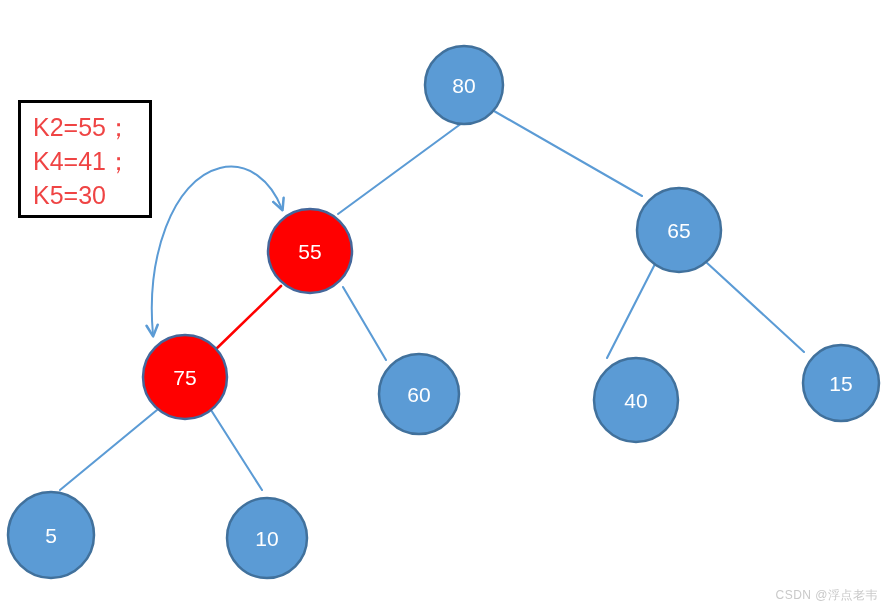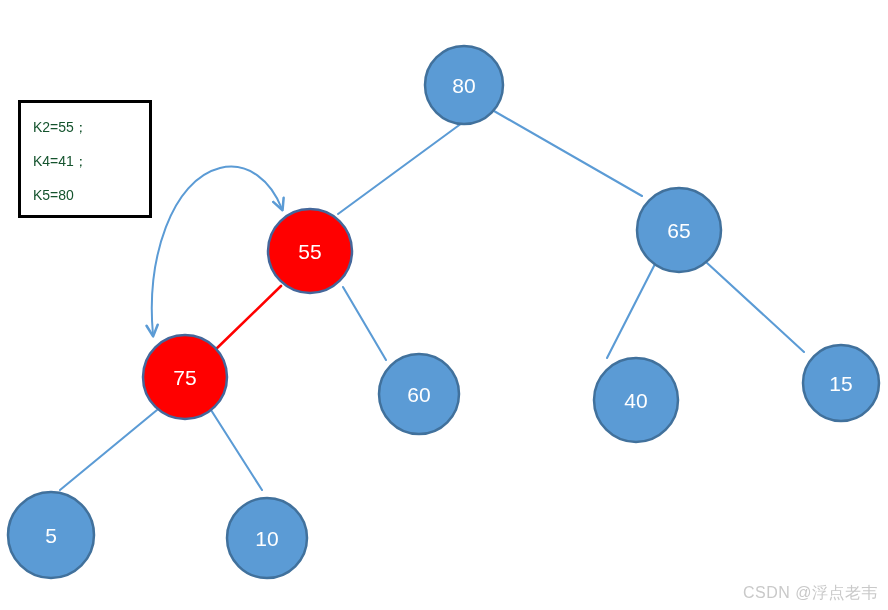--- a/index.html
+++ b/index.html
@@ -15,29 +15,29 @@
   .kbox {
     position: absolute;
     left: 18px;
     top: 100px;
     width: 134px;
     height: 118px;
     box-sizing: border-box;
     border: 3px solid #000000;
     background: #ffffff;
     padding: 7px 0 12px 12px;
-    font-size: 14px;
-    color: #14532d;
+    font-size: 25px;
+    color: #ef4444;
   }
   .kbox .kline { line-height: 34px; white-space: nowrap; }
   .watermark {
     position: absolute;
     right: 10px;
     bottom: 6px;
-    font-size: 16px;
+    font-size: 12px;
     letter-spacing: 0.5px;
   }
   .node-label {
     font-family: "Liberation Sans", sans-serif;
     font-size: 21px;
     pointer-events: none;
   }
 </style>
 </head>
 <body>
@@ -99,18 +99,18 @@
         <g>
           <circle cx="267" cy="538" r="40" fill="#5b9bd5" stroke="#41719c" stroke-width="2.5"></circle>
           <text x="267" y="538" text-anchor="middle" dominant-baseline="central" dy="0.04em" fill="#ffffff" class="node-label">10</text>
         </g>
       </g>
   </svg>
 
   <div class="kbox">
     <div class="kline">K2=55；</div>
     <div class="kline">K4=41；</div>
-    <div class="kline">K5=80</div>
+    <div class="kline">K5=30</div>
   </div>
 
   <div class="watermark" id="watermark" style="color: rgb(201, 201, 201);">CSDN @浮点老韦</div>
 
 </div>
 
 </body></html>

